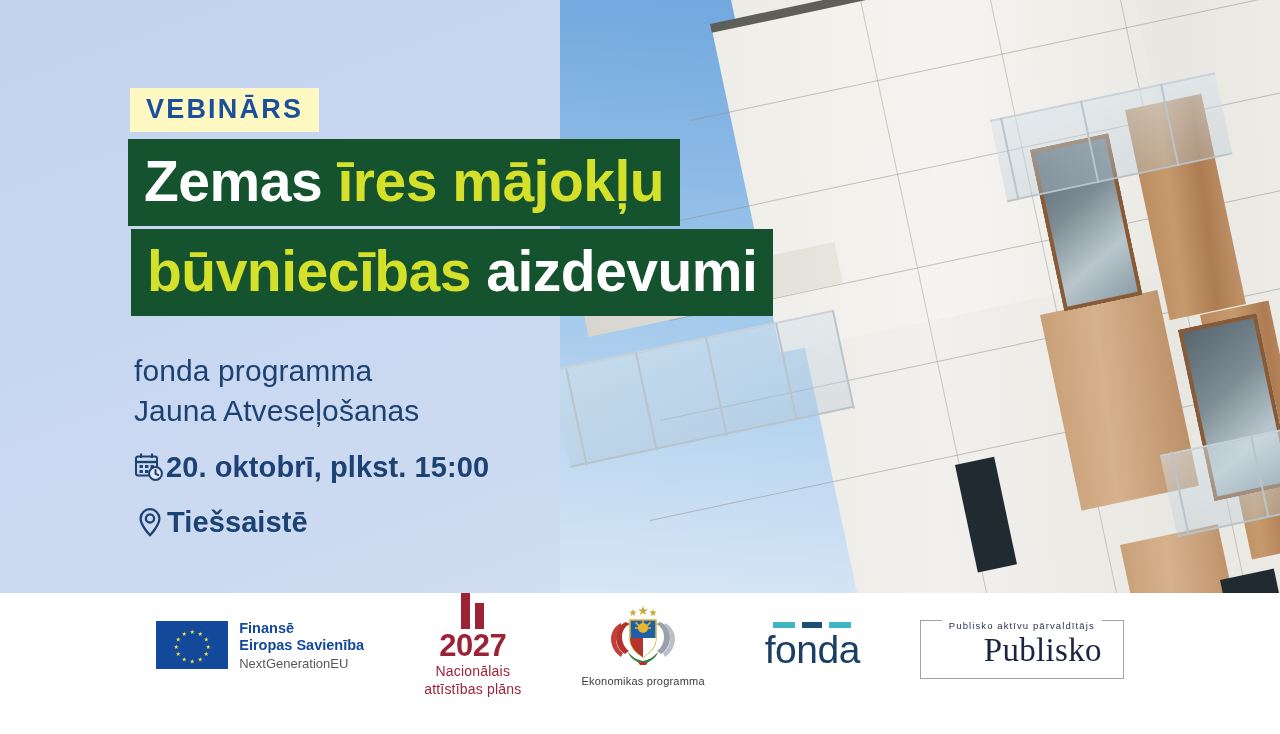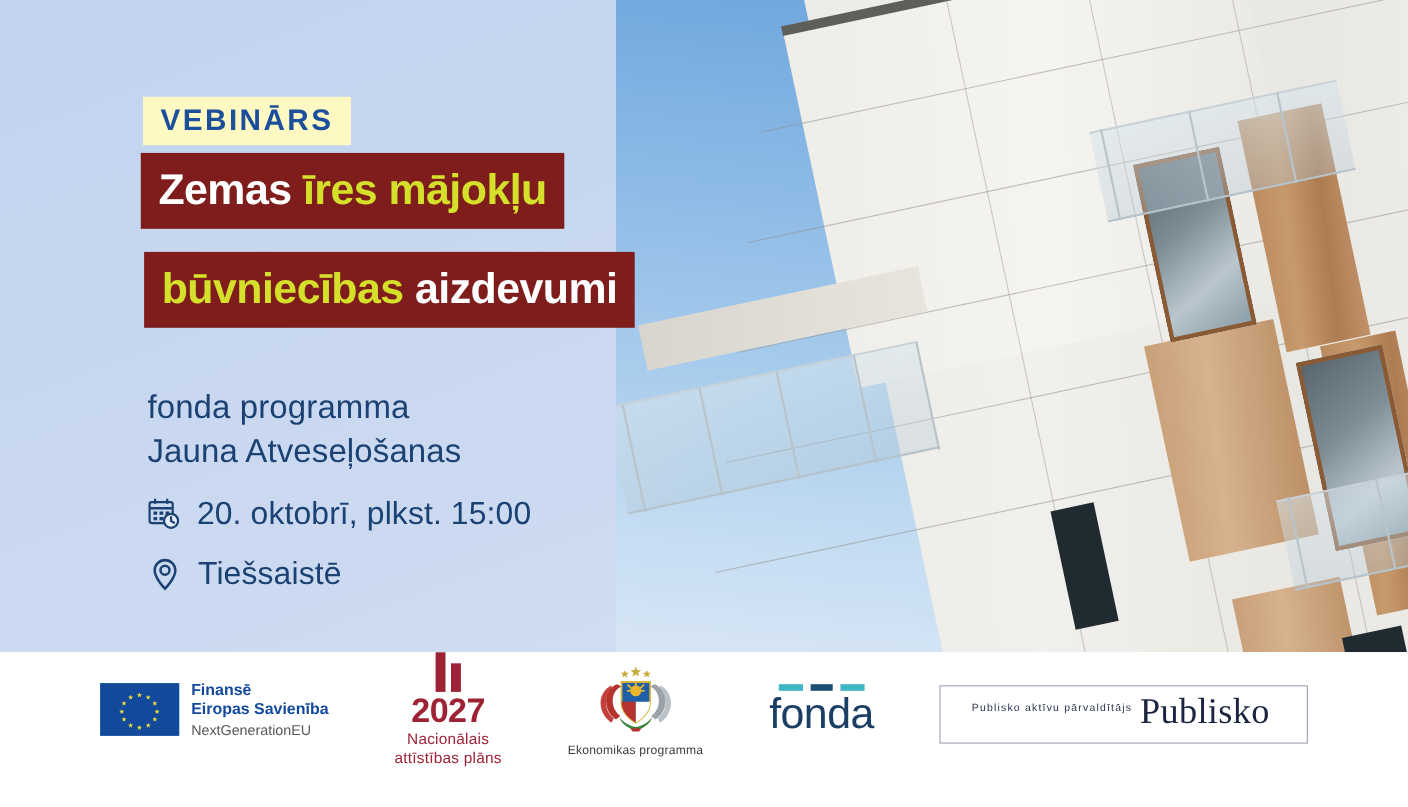--- a/index.html
+++ b/index.html
@@ -154,23 +154,23 @@
     color: #1b4f9c;
     font-size: 27px;
     font-weight: bold;
     letter-spacing: 2.2px;
     padding: 8px 16px 9px 16px;
     line-height: 1;
   }
 
   .title-line {
     position: absolute;
-    background: #7f1d1d;
+    background: #14532d;
     color: #ffffff;
-    font-size: 39px;
+    font-size: 57px;
     font-weight: bold;
     line-height: 1;
     letter-spacing: -0.5px;
     white-space: nowrap;
     padding: 14px 16px 16px 16px;
   }
   #title-1 { left: 128px; top: 139px; }
   #title-2 { left: 131px; top: 229px; }
   .hl { color: #d4e02a; }
 
@@ -182,24 +182,24 @@
     font-size: 30px;
     font-weight: normal;
     line-height: 1.32;
     letter-spacing: 0.1px;
   }
 
   .meta-row {
     position: absolute;
     display: flex;
     align-items: center;
-    gap: 13px;
     color: #1b4272;
     font-size: 29px;
     letter-spacing: 0.1px;
+    font-weight: bold;
   }
   #meta-date { left: 132px; top: 450px; }
   #meta-place { left: 133px; top: 505px; }
   .meta-icon {
     display: inline-flex;
     width: 34px;
     height: 34px;
     flex: 0 0 34px;
     align-items: center;
     justify-content: center;
@@ -296,23 +296,23 @@
     font-size: 39px;
     color: #1b3e64;
     letter-spacing: -0.5px;
     line-height: 1;
     font-weight: normal;
   }
 
   
   .poss {
     position: relative;
-    padding: 13px 35px 11px 22px;
-    flex-direction: row;
-    align-items: center;
+    padding: 13px 22px 11px 22px;
+    flex-direction: column;
+    align-items: flex-end;
   }
   .poss-frame {
     position: absolute;
     left: 0; top: 8px; right: 0; bottom: 0;
     border: 1px solid #9aa2b4;
   }
   .poss-top {
     position: relative;
     z-index: 2;
     background: #ffffff;

